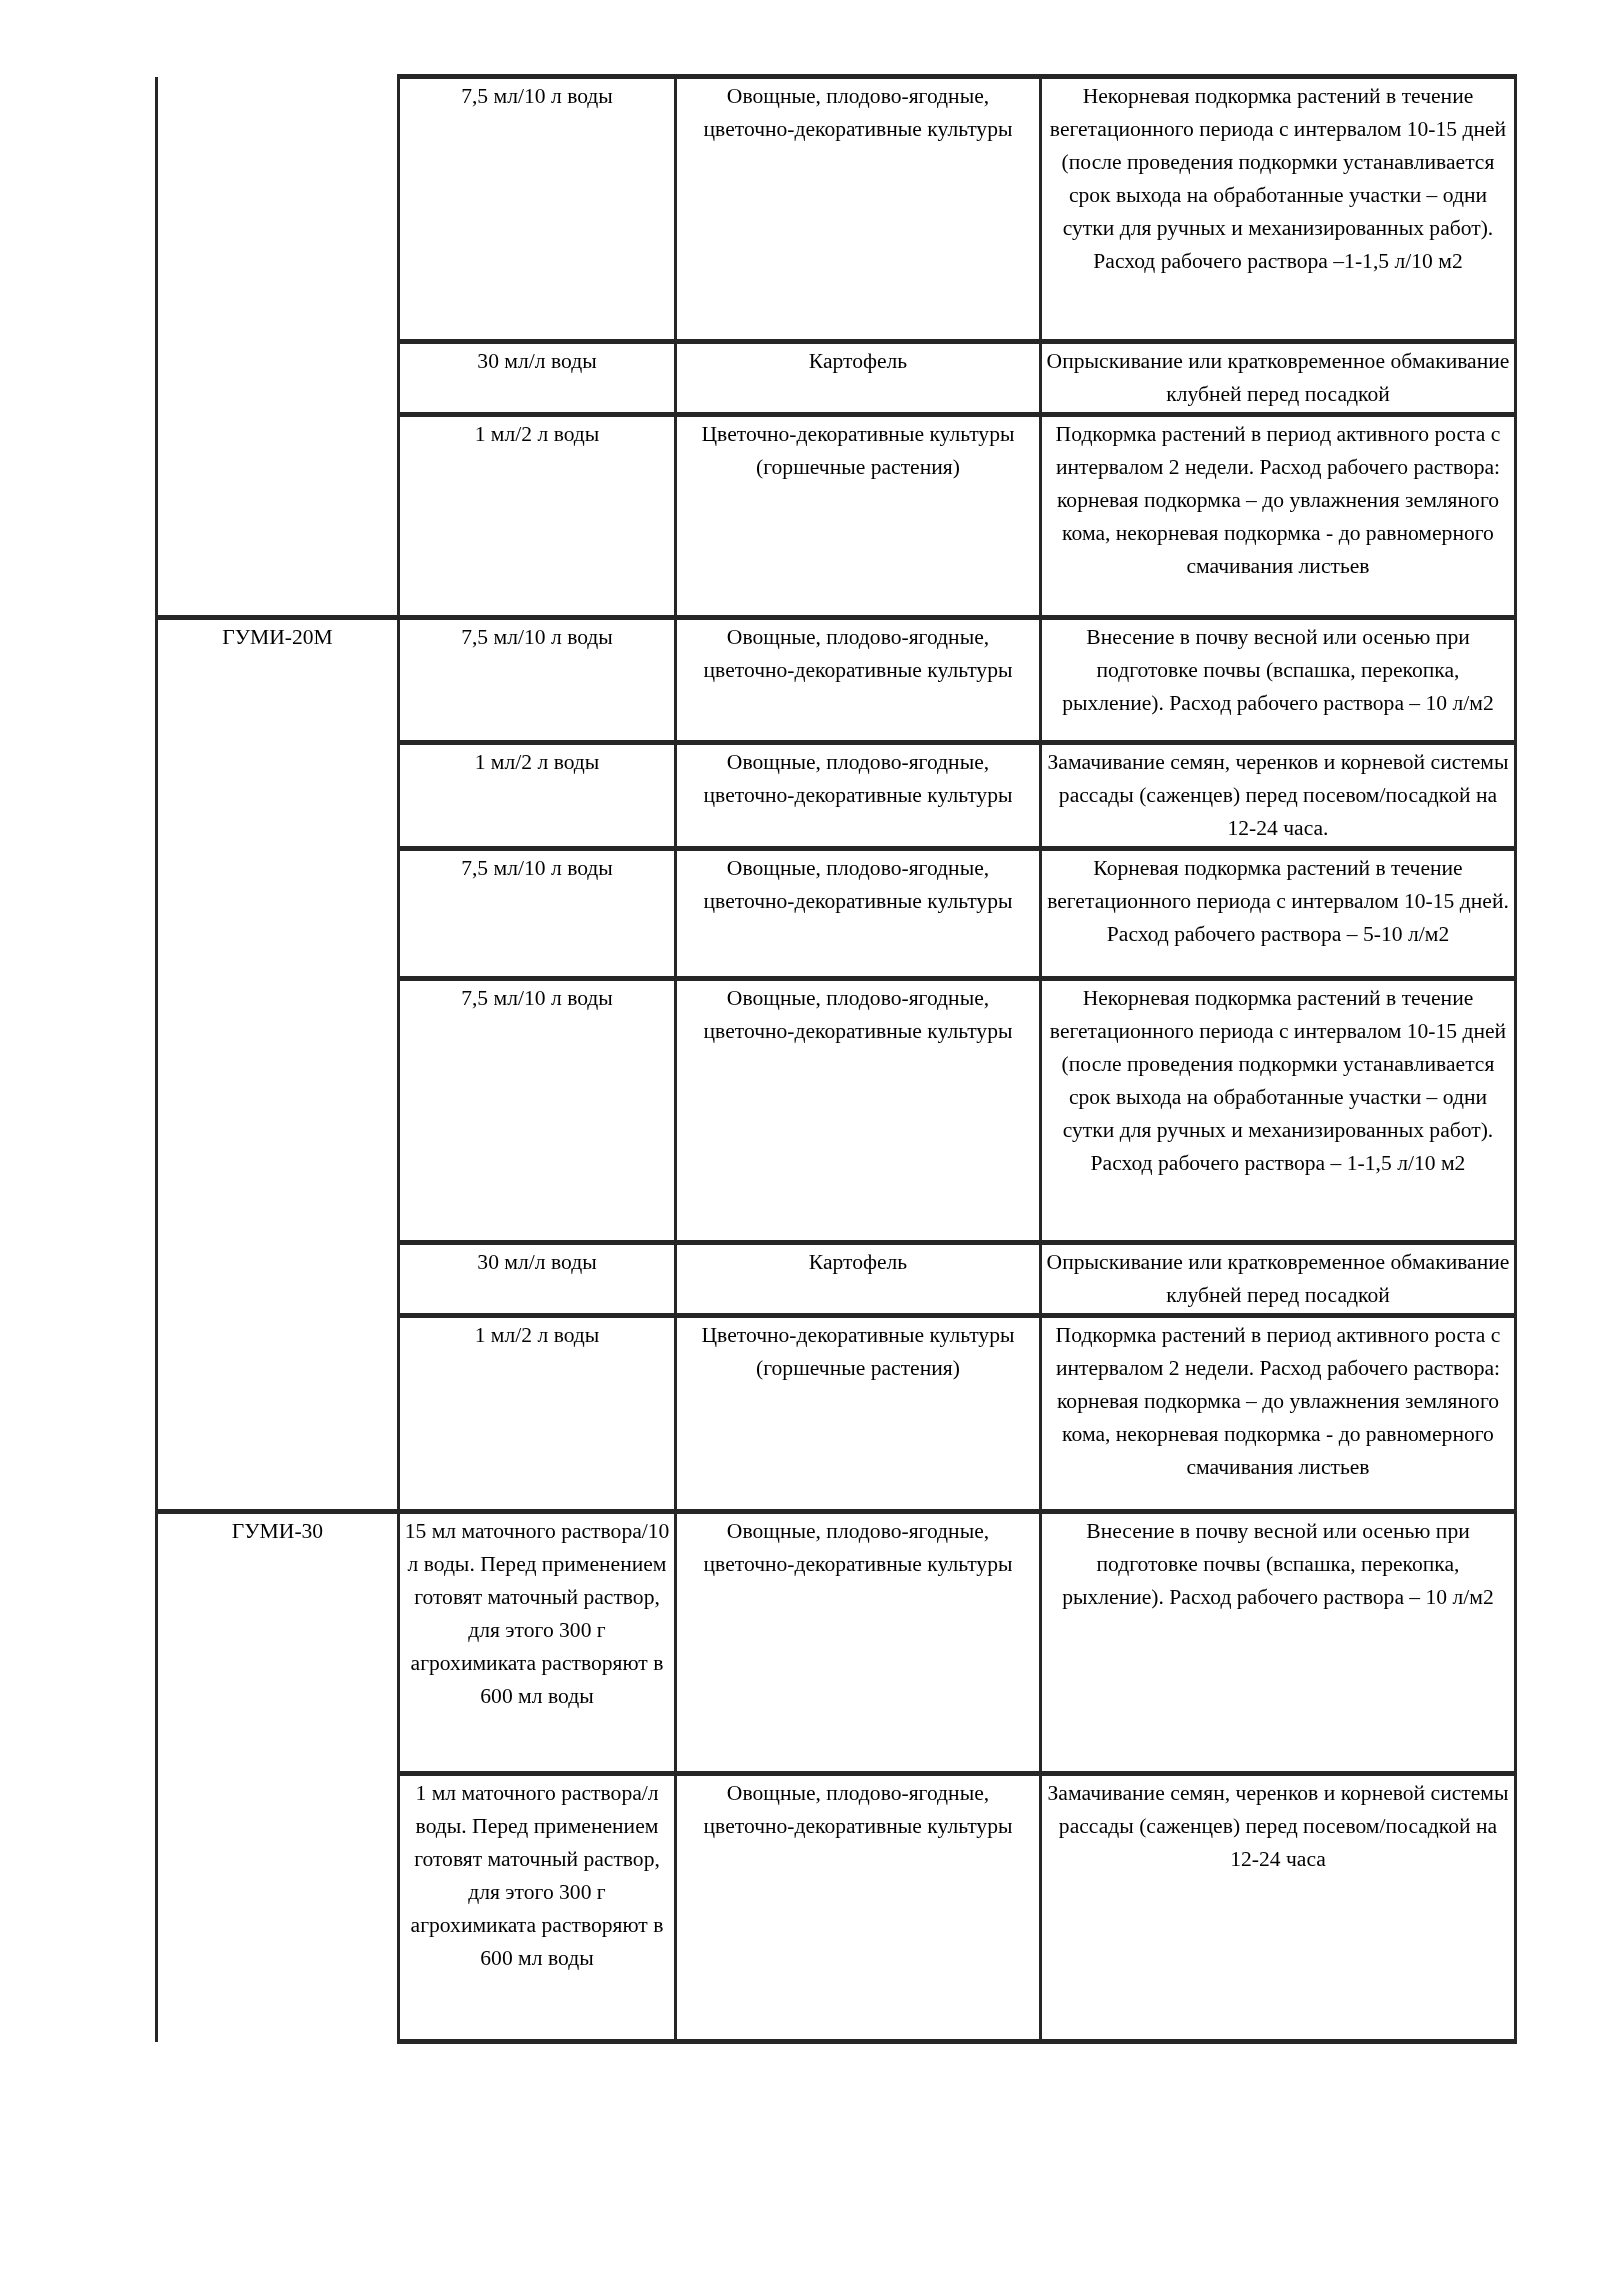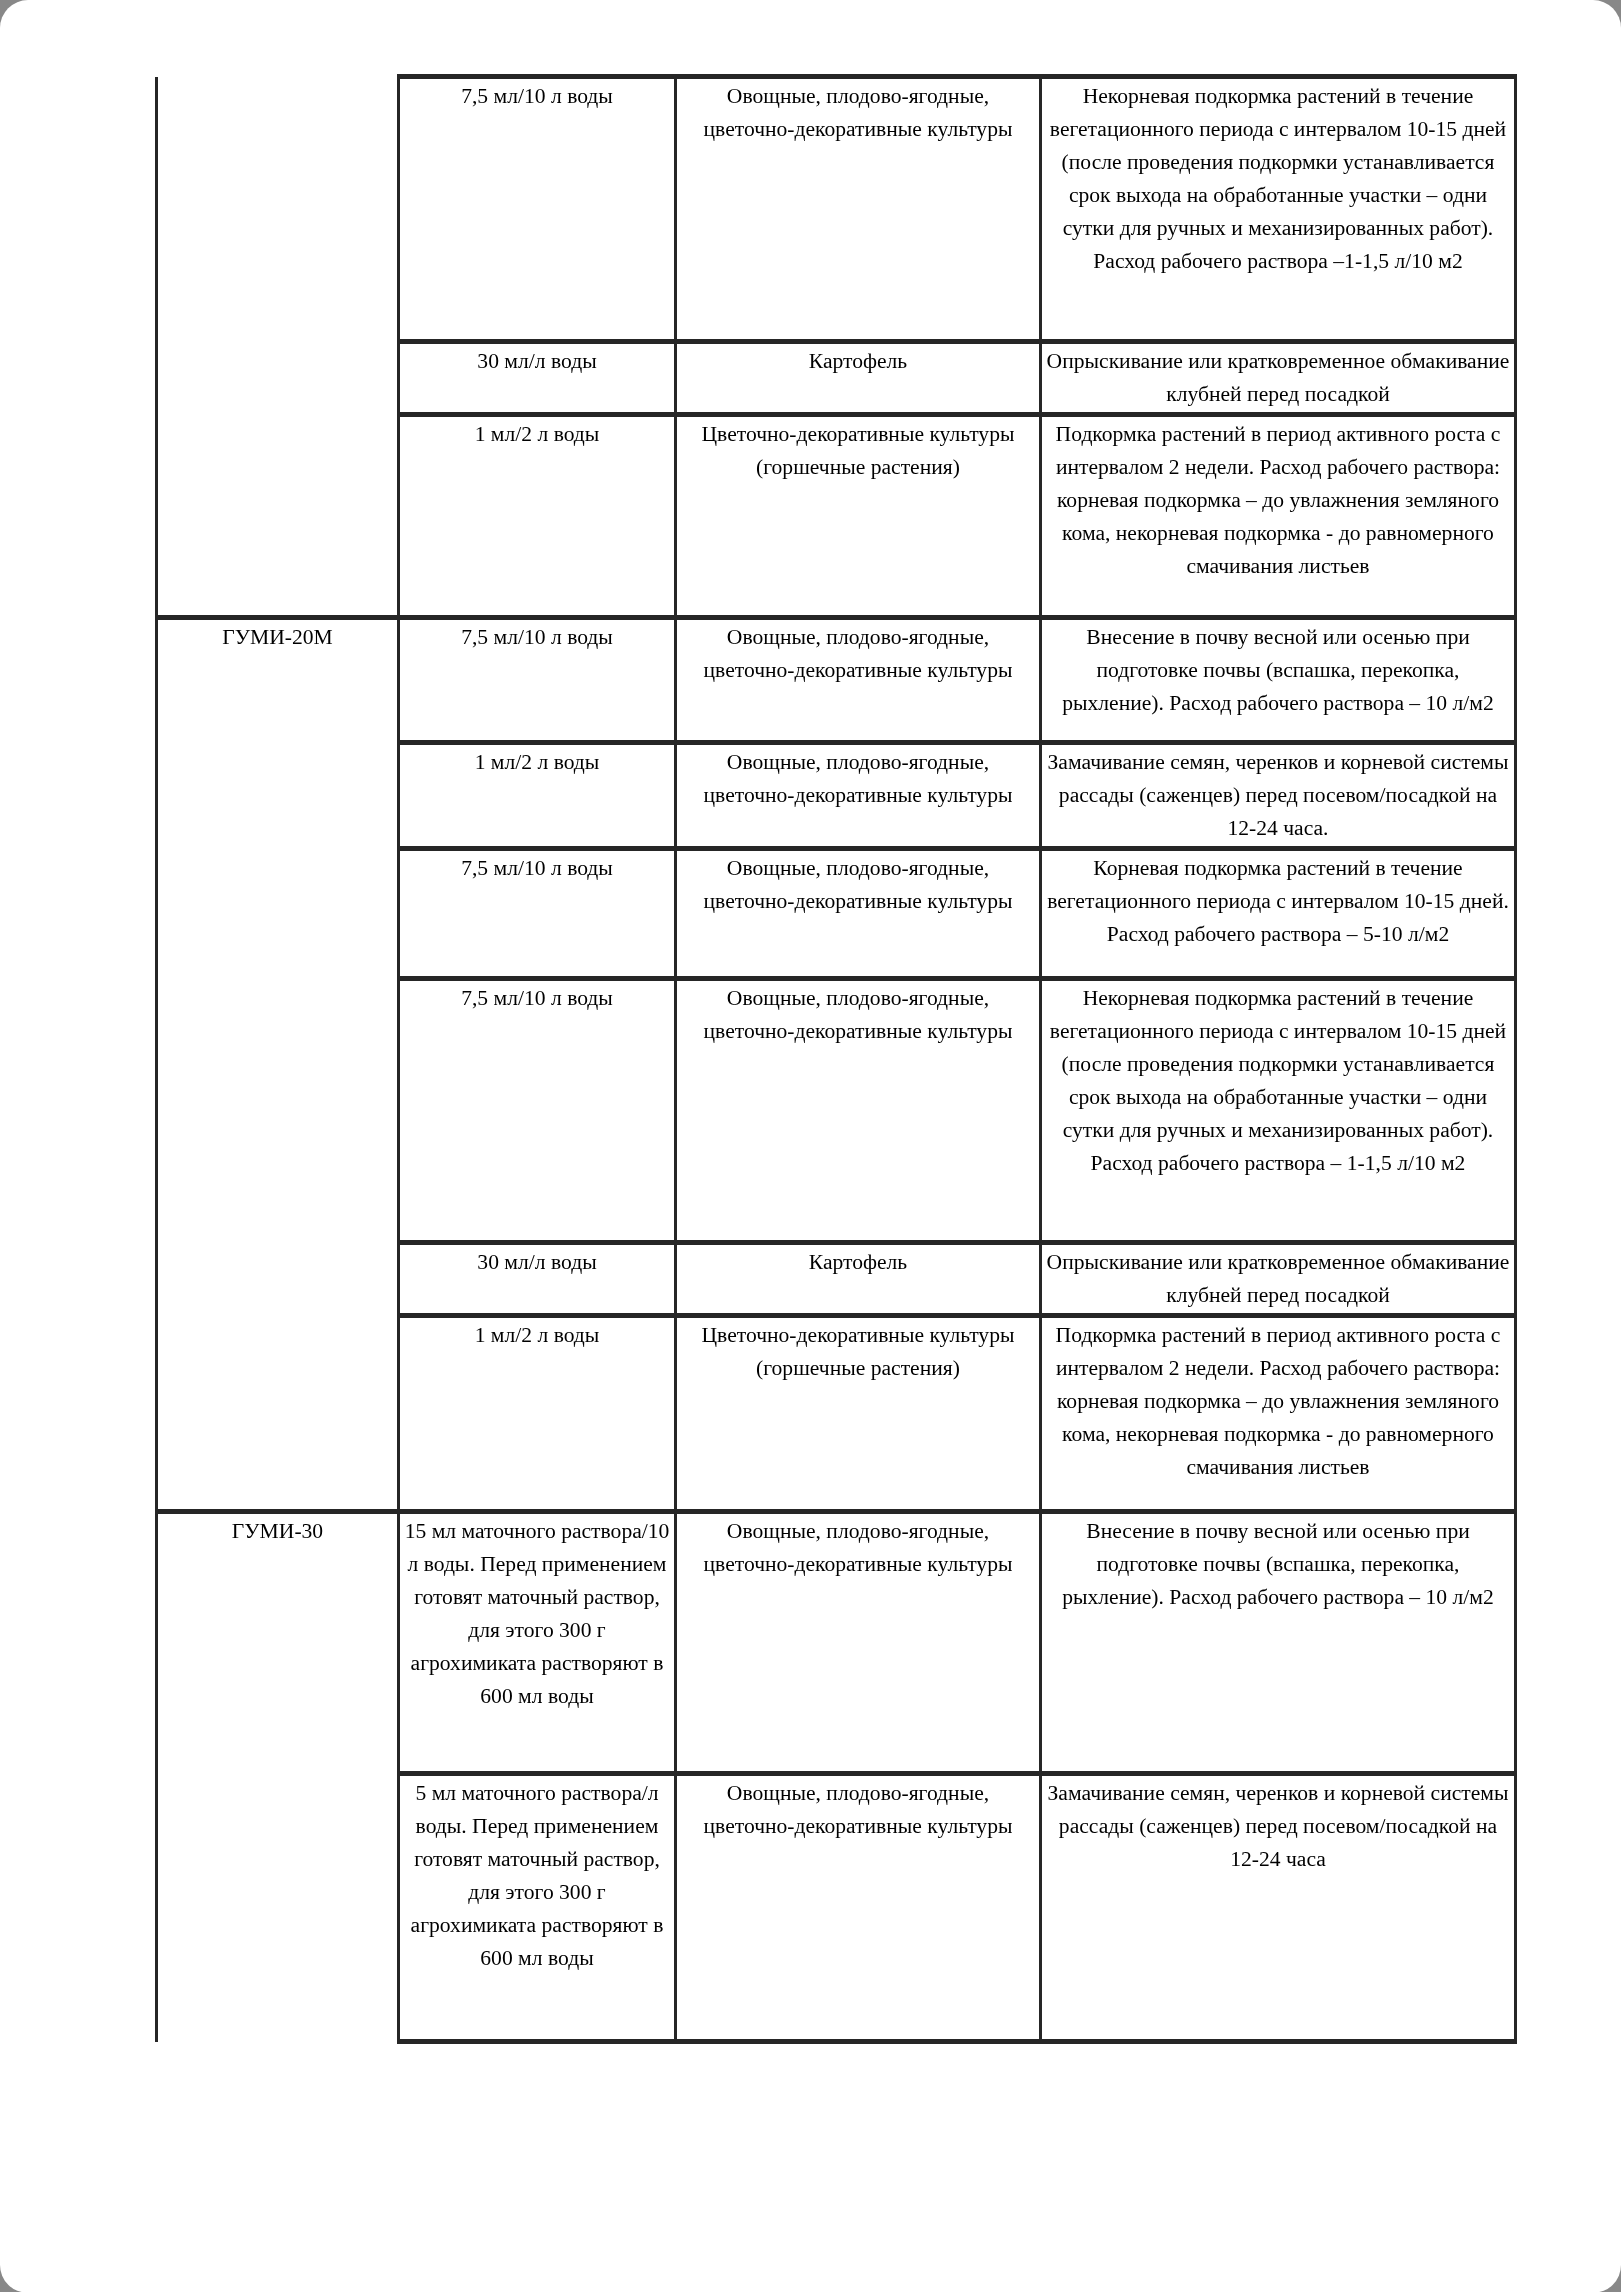--- a/index.html
+++ b/index.html
@@ -4,21 +4,20 @@
 <style>
   html,body { margin:0; padding:0; background:#888; }
   .page {
     position: relative;
     width: 1621px;
     height: 2293px;
     background: #ffffff;
     overflow: hidden;
     font-family: "Liberation Serif", "DejaVu Serif", serif;
     color: #000000;
-    border-radius: 28px;
   }
   table.doc-table {
     border-collapse: collapse;
     table-layout: fixed;
     width: 1359px;
     margin: 74px 0 0 155px;
     font-size: 21.6px;
     line-height: 33px;
     color: #000000;
     border: none;
@@ -95,20 +94,20 @@
           <td class="crops-cell">Цветочно-декоративные культуры (горшечные растения)</td>
           <td class="method-cell">Подкормка растений в период активного роста с интервалом 2 недели. Расход рабочего раствора: корневая подкормка – до увлажнения земляного кома, некорневая подкормка - до равномерного смачивания листьев</td>
         </tr>
         <tr style="height: 262px;">
           <td class="product-cell no-bottom" rowspan="2">ГУМИ-30</td>
           <td class="dose-cell">15 мл  маточного раствора/10 л воды. Перед применением готовят маточный раствор, для этого 300 г агрохимиката растворяют в 600 мл воды</td>
           <td class="crops-cell">Овощные, плодово-ягодные, цветочно-декоративные культуры</td>
           <td class="method-cell">Внесение в почву весной или осенью при подготовке почвы (вспашка, перекопка, рыхление). Расход рабочего раствора – 10 л/м2</td>
         </tr>
         <tr style="height: 268px;">
-          <td class="dose-cell">5 мл маточного раствора/л воды. Перед применением готовят маточный раствор, для этого 300 г агрохимиката растворяют в 600 мл воды</td>
+          <td class="dose-cell">1 мл маточного раствора/л воды. Перед применением готовят маточный раствор, для этого 300 г агрохимиката растворяют в 600 мл воды</td>
           <td class="crops-cell">Овощные, плодово-ягодные, цветочно-декоративные культуры</td>
           <td class="method-cell">Замачивание семян, черенков и корневой системы рассады (саженцев) перед посевом/посадкой на 12-24 часа</td>
         </tr>
       </tbody>
   </table>
 </div>
 
 
 </body></html>

